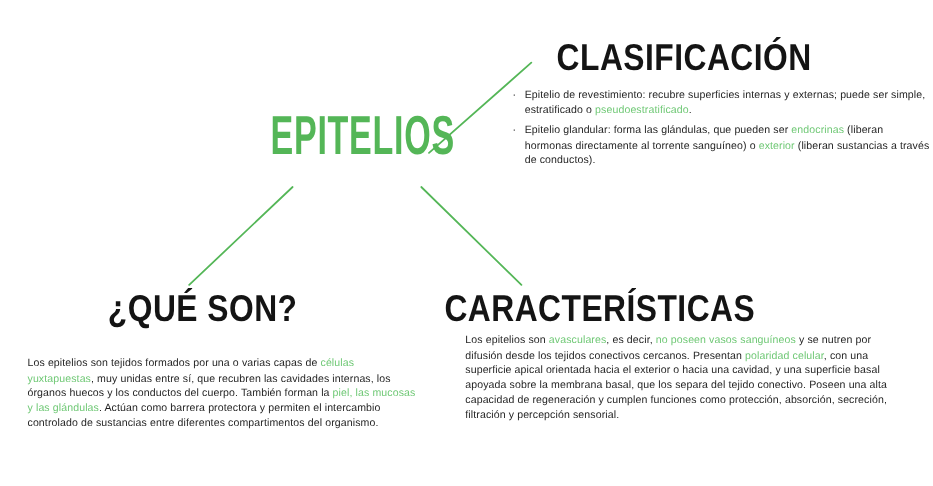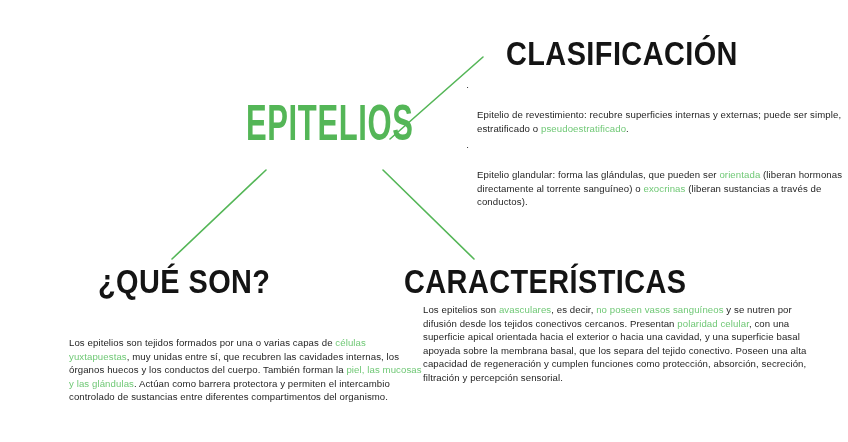--- a/index.html
+++ b/index.html
@@ -57,31 +57,31 @@
   .heading-clasificacion { left: 506px; top: 36px; }
   .heading-que-son { left: 98px; top: 264px; }
   .heading-caracteristicas { left: 404px; top: 264px; }
   .body-text {
     position: absolute;
     font-size: 9.6px;
     line-height: 13.6px;
     letter-spacing: 0.1px;
     color: var(--body);
   }
-  .para-que-son { left: 25px; top: 336px; width: 354px; margin-left: 44px; }
+  .para-que-son { left: 25px; top: 324px; width: 354px; }
   .para-caracteristicas { left: 423px; top: 303px; width: 392px; }
   .bullet-list { left: 466px; top: 80px; width: 382px; }
   .bullet-item { display: flex; margin-bottom: 5px; }
   .bullet-marker {
     width: 11px;
     flex: 0 0 11px;
     text-align: left;
     color: var(--body);
   }
-  .bullet-body { flex: 1 1 auto; margin-top: 28px; }
+  .bullet-body { flex: 1 1 auto; }
   .hl { color: var(--highlight); }
 </style>
 </head>
 <body>
 
 <div class="canvas">
 
   <svg class="connector-layer" viewBox="0 0 848 442" xmlns="http://www.w3.org/2000/svg">
     <line x1="390" y1="139" x2="483" y2="57"></line>
     <line x1="266" y1="170" x2="172" y2="259"></line>
@@ -92,21 +92,21 @@
 
   <div class="heading heading-clasificacion">CLASIFICACIÓN</div>
 
   <div class="body-text bullet-list">
     <div class="bullet-item">
       <span class="bullet-marker">·</span>
       <span class="bullet-body"><span>Epitelio de revestimiento: recubre superficies internas y externas; puede ser simple, estratificado o </span><span class="hl">pseudoestratificado</span><span>.</span></span>
     </div>
     <div class="bullet-item">
       <span class="bullet-marker">·</span>
-      <span class="bullet-body"><span>Epitelio glandular: forma las glándulas, que pueden ser </span><span class="hl">orientada</span><span> (liberan hormonas directamente al torrente sanguíneo) o </span><span class="hl">exocrinas</span><span> (liberan sustancias a través de conductos).</span></span>
+      <span class="bullet-body"><span>Epitelio glandular: forma las glándulas, que pueden ser </span><span class="hl">endocrinas</span><span> (liberan hormonas directamente al torrente sanguíneo) o </span><span class="hl">exterior</span><span> (liberan sustancias a través de conductos).</span></span>
     </div>
   </div>
 
   <div class="heading heading-que-son">¿QUÉ SON?</div>
 
   <div class="body-text para-que-son"><span>Los epitelios son tejidos formados por una o varias capas de </span><span class="hl">células yuxtapuestas</span><span>, muy unidas entre sí, que recubren las cavidades internas, los órganos huecos y los conductos del cuerpo. También forman la </span><span class="hl">piel, las mucosas y las glándulas</span><span>. Actúan como barrera protectora y permiten el intercambio controlado de sustancias entre diferentes compartimentos del organismo.</span></div>
 
   <div class="heading heading-caracteristicas">CARACTERÍSTICAS</div>
 
   <div class="body-text para-caracteristicas"><span>Los epitelios son </span><span class="hl">avasculares</span><span>, es decir, </span><span class="hl">no poseen vasos sanguíneos</span><span> y se nutren por difusión desde los tejidos conectivos cercanos. Presentan </span><span class="hl">polaridad celular</span><span>, con una superficie apical orientada hacia el exterior o hacia una cavidad, y una superficie basal apoyada sobre la membrana basal, que los separa del tejido conectivo. Poseen una alta capacidad de regeneración y cumplen funciones como protección, absorción, secreción, filtración y percepción sensorial.</span></div>

